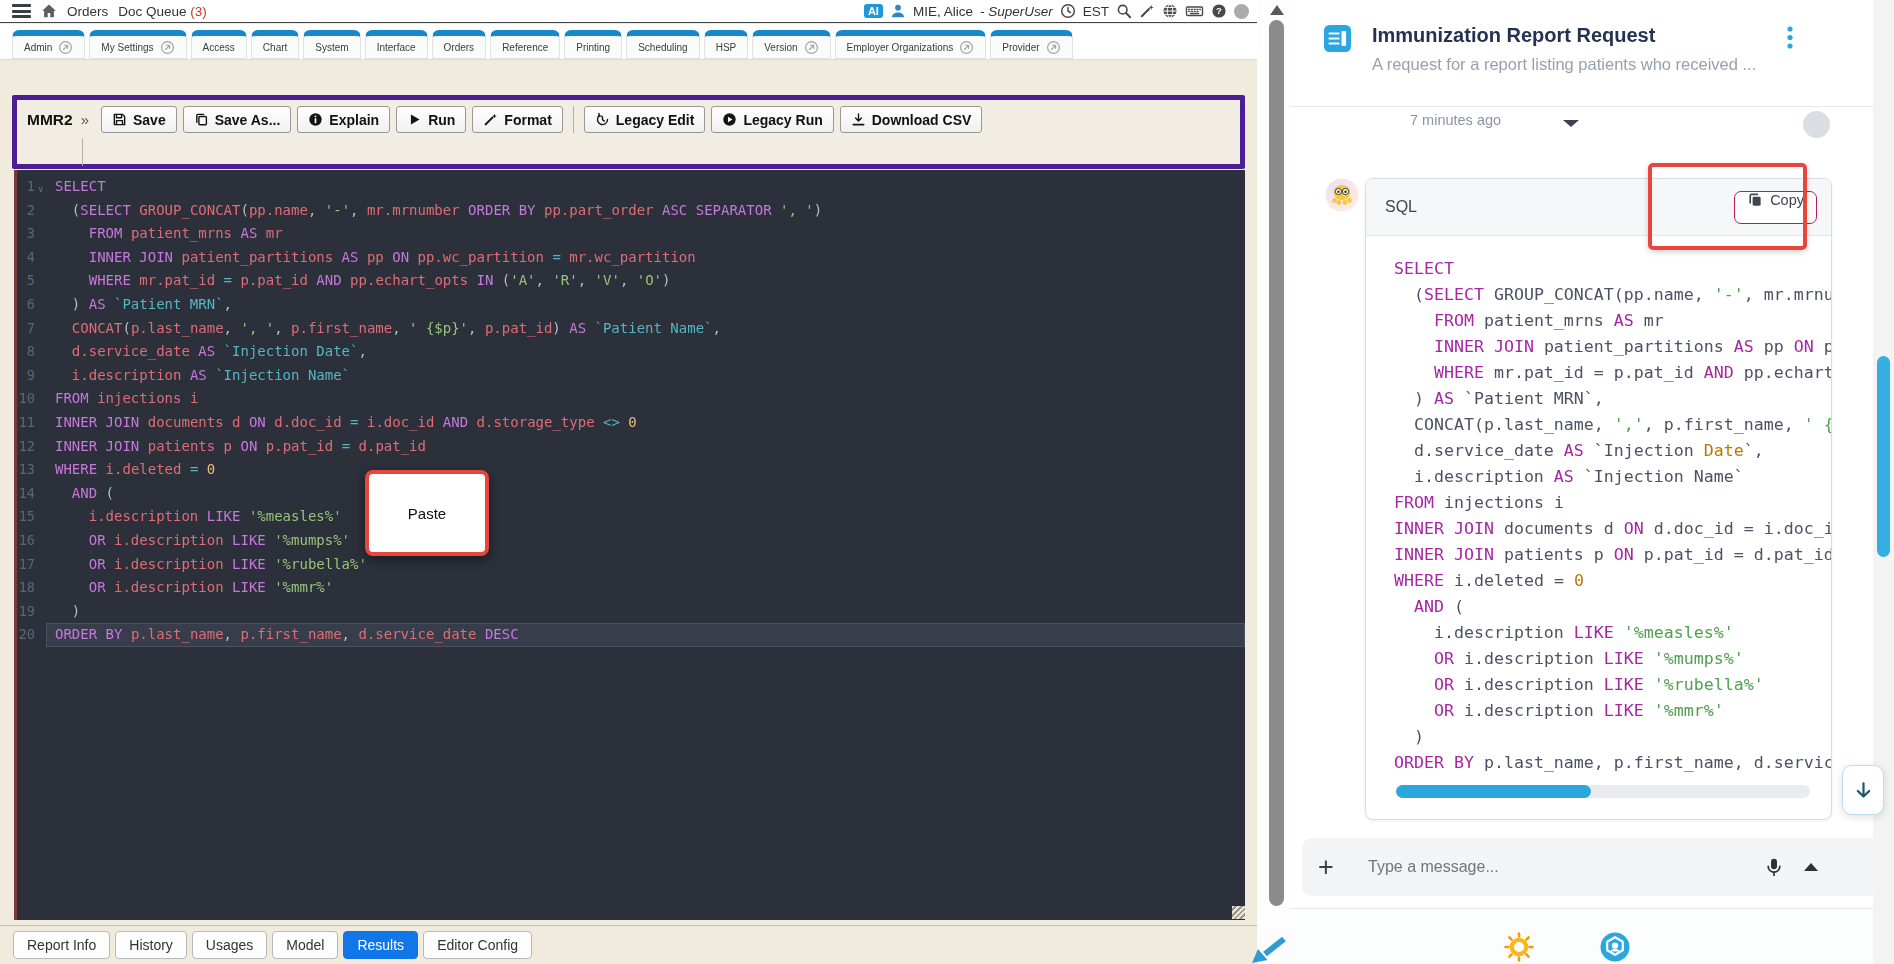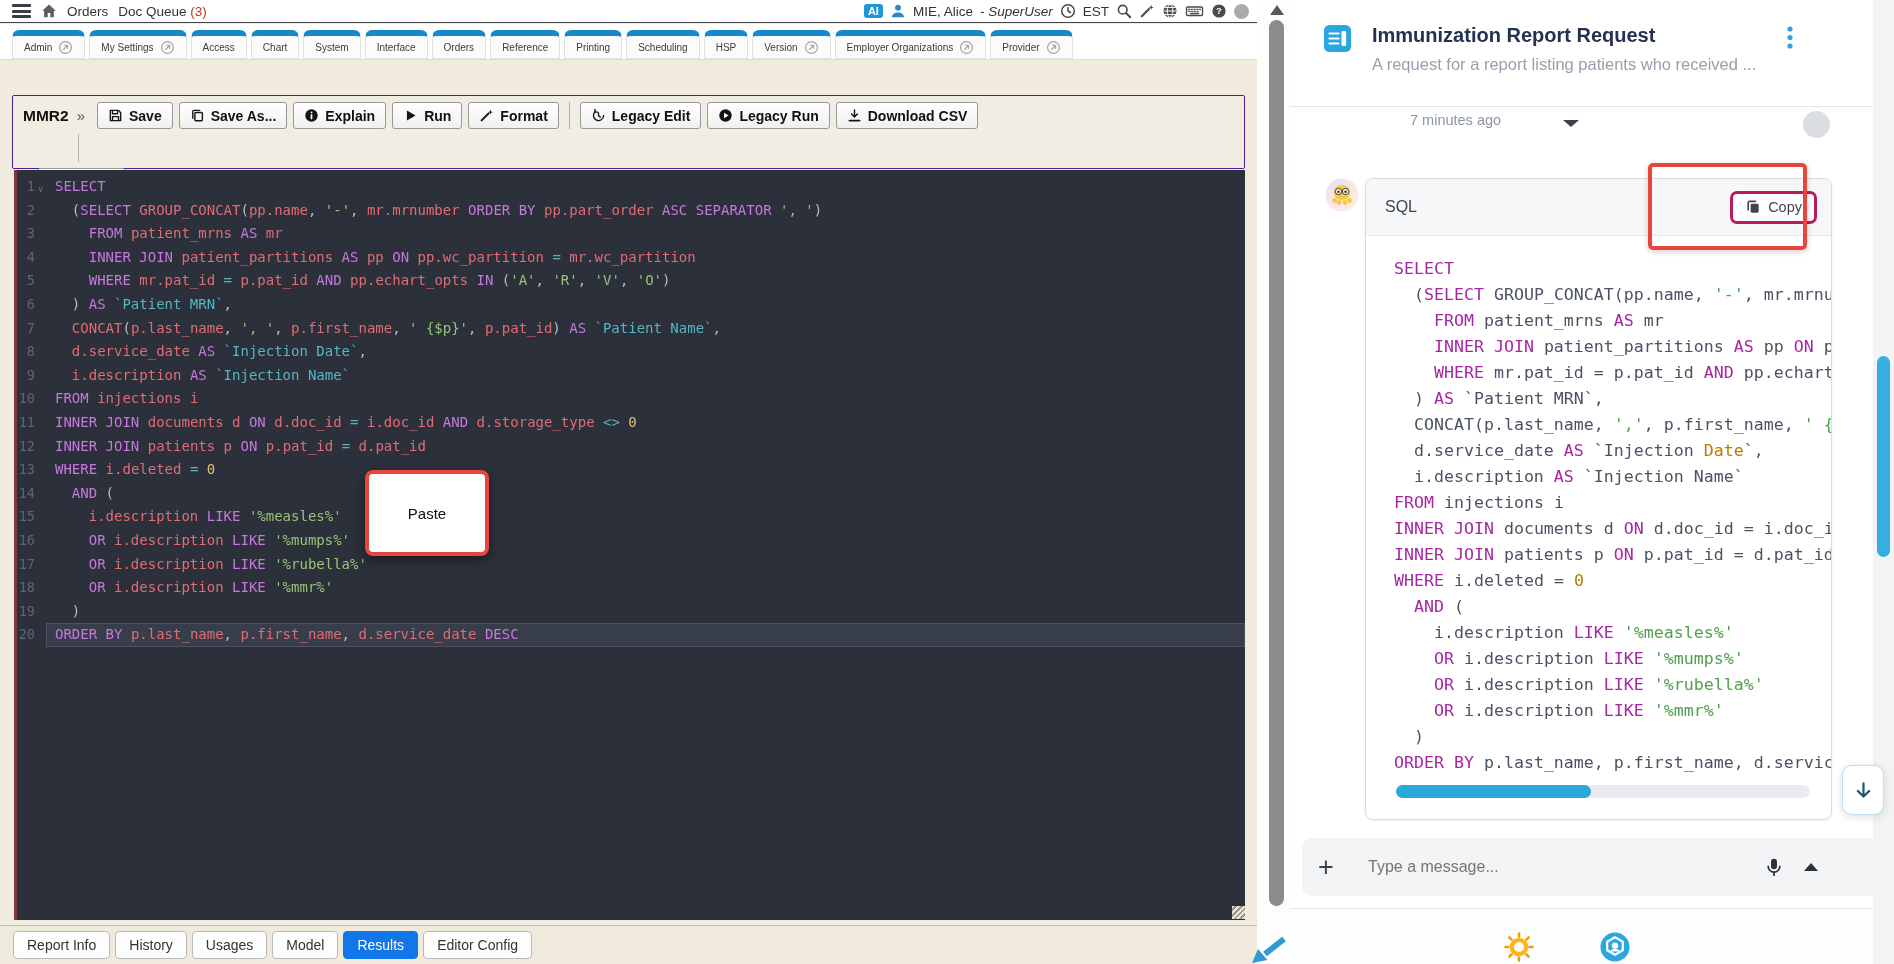--- a/index.html
+++ b/index.html
@@ -23,21 +23,21 @@
   .icon16 { width:16px; height:16px; display:inline-block; }
   .gray-dot { width:15px; height:15px; border-radius:50%; background:#ababab; }
 
   .main-tabs { position:absolute; left:0; top:24px; width:100%; height:36px; background:#fff;
                border-bottom:1px solid #dcdcdc; display:flex; align-items:flex-end; padding-left:12px; gap:4px; overflow:hidden; }
   .mtab { height:29px; flex:none; border-radius:7px 7px 0 0; background:#fbfbfb; border:1px solid #e2e2e2;
           border-top:6px solid #1789ca; display:flex; align-items:center; gap:6px; padding:0 11px;
           font-size:10px; color:#3c3c3c; white-space:nowrap; cursor:pointer; }
 
   .toolbar { position:absolute; left:12px; top:95px; width:1233px; height:74px; background:#f1ede2;
-             border:1px solid #4c1d95; border-radius:2px; }
+             border:5px solid #4c1d95; border-radius:2px; }
   .tb-row { position:absolute; left:10px; display:flex; align-items:center; gap:6px; }
   .tb-row.r1 { top:6px; } .tb-row.r2 { top:38px;flex-direction:column; }
   .report-name { font-weight:bold; font-size:15.5px; color:#111; }
   .chev { color:#555; font-size:15px; margin:0 6px 0 2px; }
   .btn { height:27px; display:inline-flex; align-items:center; gap:6px; padding:0 10px;
          background:linear-gradient(#ffffff,#f0f0f0); border:1px solid #989898; border-radius:3px;
          font-size:14px; font-weight:bold; color:#111; cursor:pointer; white-space:nowrap; }
   .btn svg { flex:none; }
   .vdiv { width:1px; height:27px; background:#b3afa2; margin:0 4px; }
   .lead-div { width:1px; height:28px; background:#b9b5a8; margin-right:5px; }
@@ -85,22 +85,22 @@
               border-left:8px solid transparent; border-right:8px solid transparent; border-top:7px solid #3d434e; }
   .gray-circle { position:absolute; left:513px; top:111px; width:27px; height:27px; border-radius:50%; background:#dadde2; }
 
   .avatar { position:absolute; left:35px; top:178px; width:34px; height:34px; }
 
   .card { position:absolute; left:75px; top:178px; width:467px; height:642px; background:#fff;
           border:1px solid #d8dbe0; border-radius:8px; box-shadow:0 1px 3px rgba(20,30,50,.07); overflow:hidden; }
   .card-head { height:57px; background:#f6f7f8; border-bottom:1px solid #e5e7ea; display:flex; align-items:center;
                padding:0 14px 0 19px; }
   .sql-label { font-size:16px; color:#3e4450; }
-  .copy-btn { margin-left:auto; height:33px; padding:0 12px; display:inline-flex; align-items:center; gap:7px;
-              background:#fff; border:3px solid #be185d; border-radius:7px; font-size:14.5px; color:#3e4450; cursor:pointer; }
+  .copy-btn { margin-left:auto; height:33px; padding:0 12px; display:inline-flex; gap:7px;
+              background:#fff; border:1px solid #be185d; border-radius:7px; font-size:14.5px; color:#3e4450; cursor:pointer; }
   .card-code { padding:20px 0 0 28px; font-family:"DejaVu Sans Mono", monospace; font-size:16.6px; line-height:26px; }
   .ccl { white-space:pre; overflow:hidden; }
   .card-code .tok-k { color:#a626a4; }
   .card-code .tok-i, .card-code .tok-p, .card-code .tok-o, .card-code .tok-b { color:#4b5263; }
   .card-code .tok-s { color:#50a14f; }
   .card-code .tok-n { color:#b77a01; }
   .h-scroll { position:absolute; left:30px; top:606px; width:414px; height:13px; background:#e9ebee; border-radius:7px; }
   .h-thumb { width:195px; height:13px; background:#2aa7dd; border-radius:7px; }
 
   .anno { position:absolute; border:4px solid #e8463d; border-radius:5px; box-shadow:0 2px 6px rgba(0,0,0,.18);

